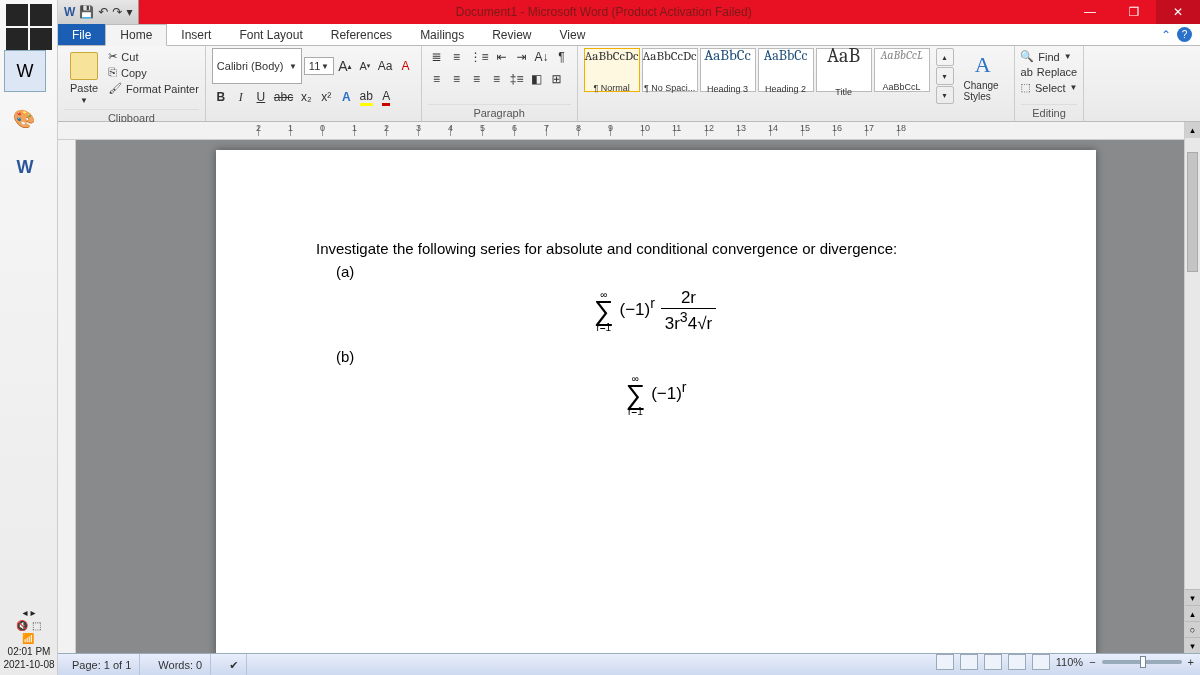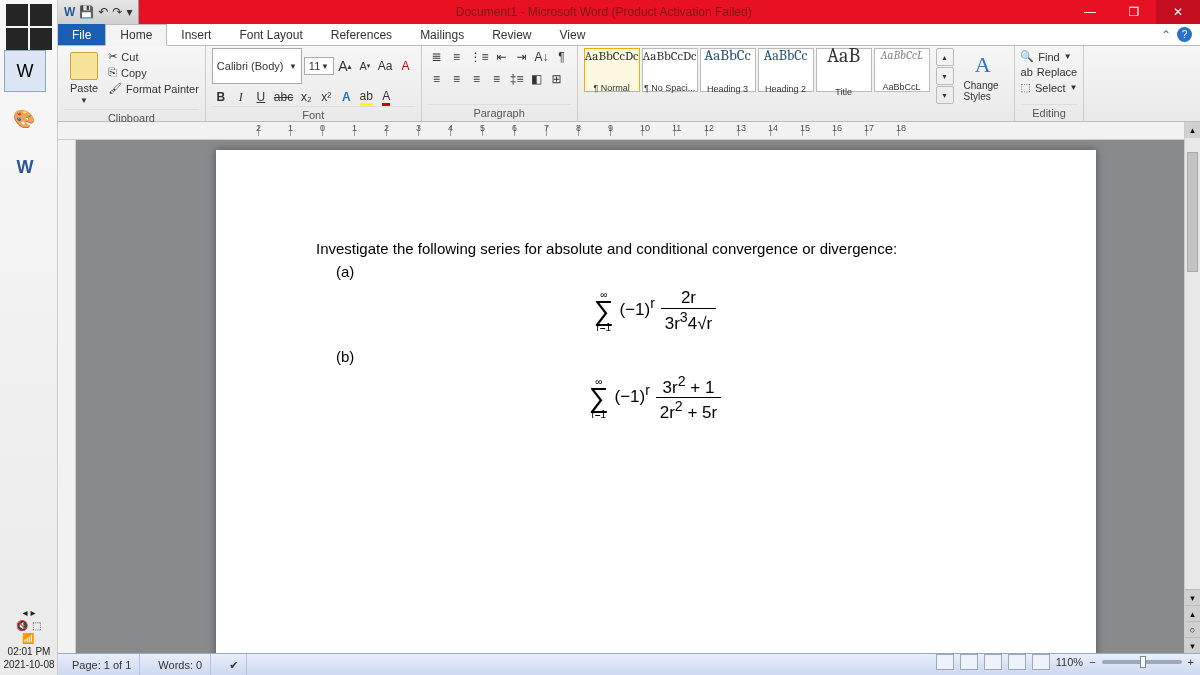--- a/index.html
+++ b/index.html
@@ -191,21 +191,20 @@
         <div class="ibtn">x²</div>
         <div class="ibtn" style="color:#2a72c8;font-weight:bold;">A</div>
         <div class="ibtn">
             <span style="border-bottom:3px solid #ff0;">ab</span>
           </div>
         <div class="ibtn">
             <span style="border-bottom:3px solid #c00;">A</span>
           </div>
       </div>
     </div>
-    <div class="label">Font</div>
   </div>
 
   <div class="group">
     <div class="body" style="flex-direction:column;gap:4px;">
       <div class="btnrow">
         <div class="ibtn">≣</div>
         <div class="ibtn">≡</div>
         <div class="ibtn">⋮≡</div>
         <div class="ibtn">⇤</div>
         <div class="ibtn">⇥</div>
@@ -376,24 +375,20 @@
       </span>
     </div>
     <p style="margin-left:20px;">(b)</p>
     <div class="math">
       <span class="sigwrap">
           <span class="lt">∞</span>
           <span class="sg">∑</span>
           <span class="lb">r=1</span>
         </span>
       <span>(−1)</span><sup>r</sup>
-      <span class="frac">
-        <span class="num"><span>3r</span><sup>2</sup><span> + 1</span></span>
-        <span class="den"><span>2r</span><sup>2</sup><span> + 5r</span></span>
-      </span>
     </div>
   </div>
 </div>
 
 <div class="vscroll">
   <div class="btn">▴</div>
   <div class="thumb"></div>
   <div class="bottom-btns">
     <div class="vsbtn">▾</div>
     <div class="vsbtn">▴</div>

